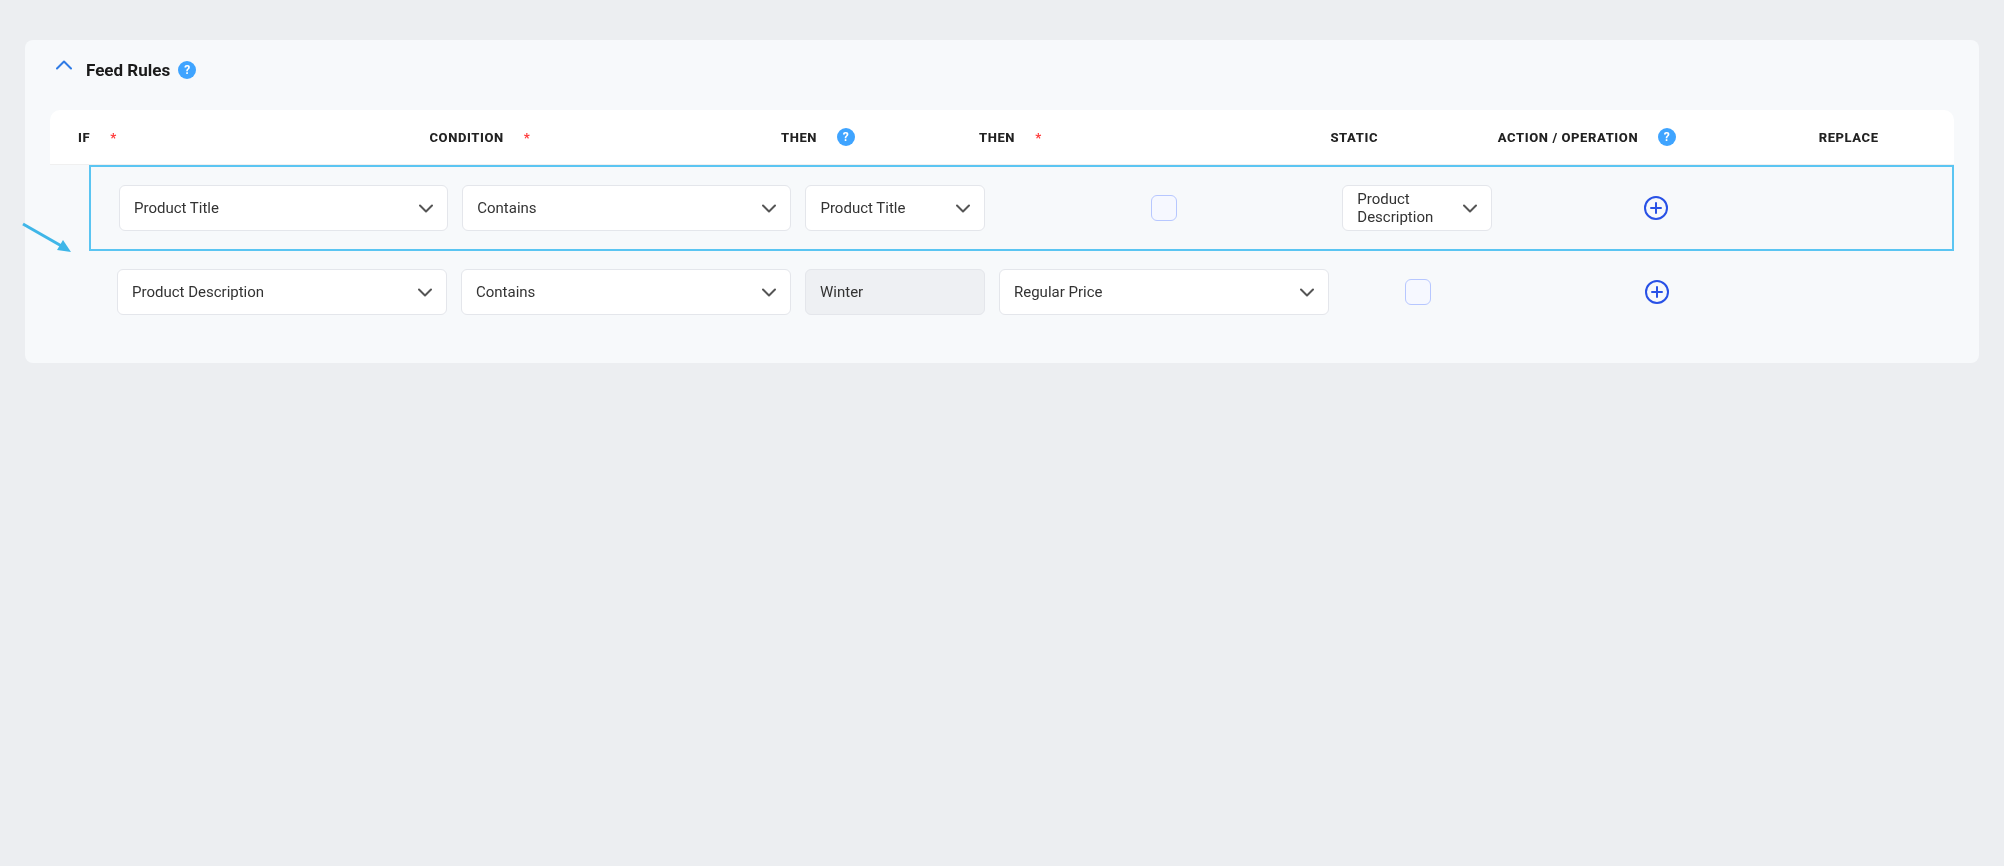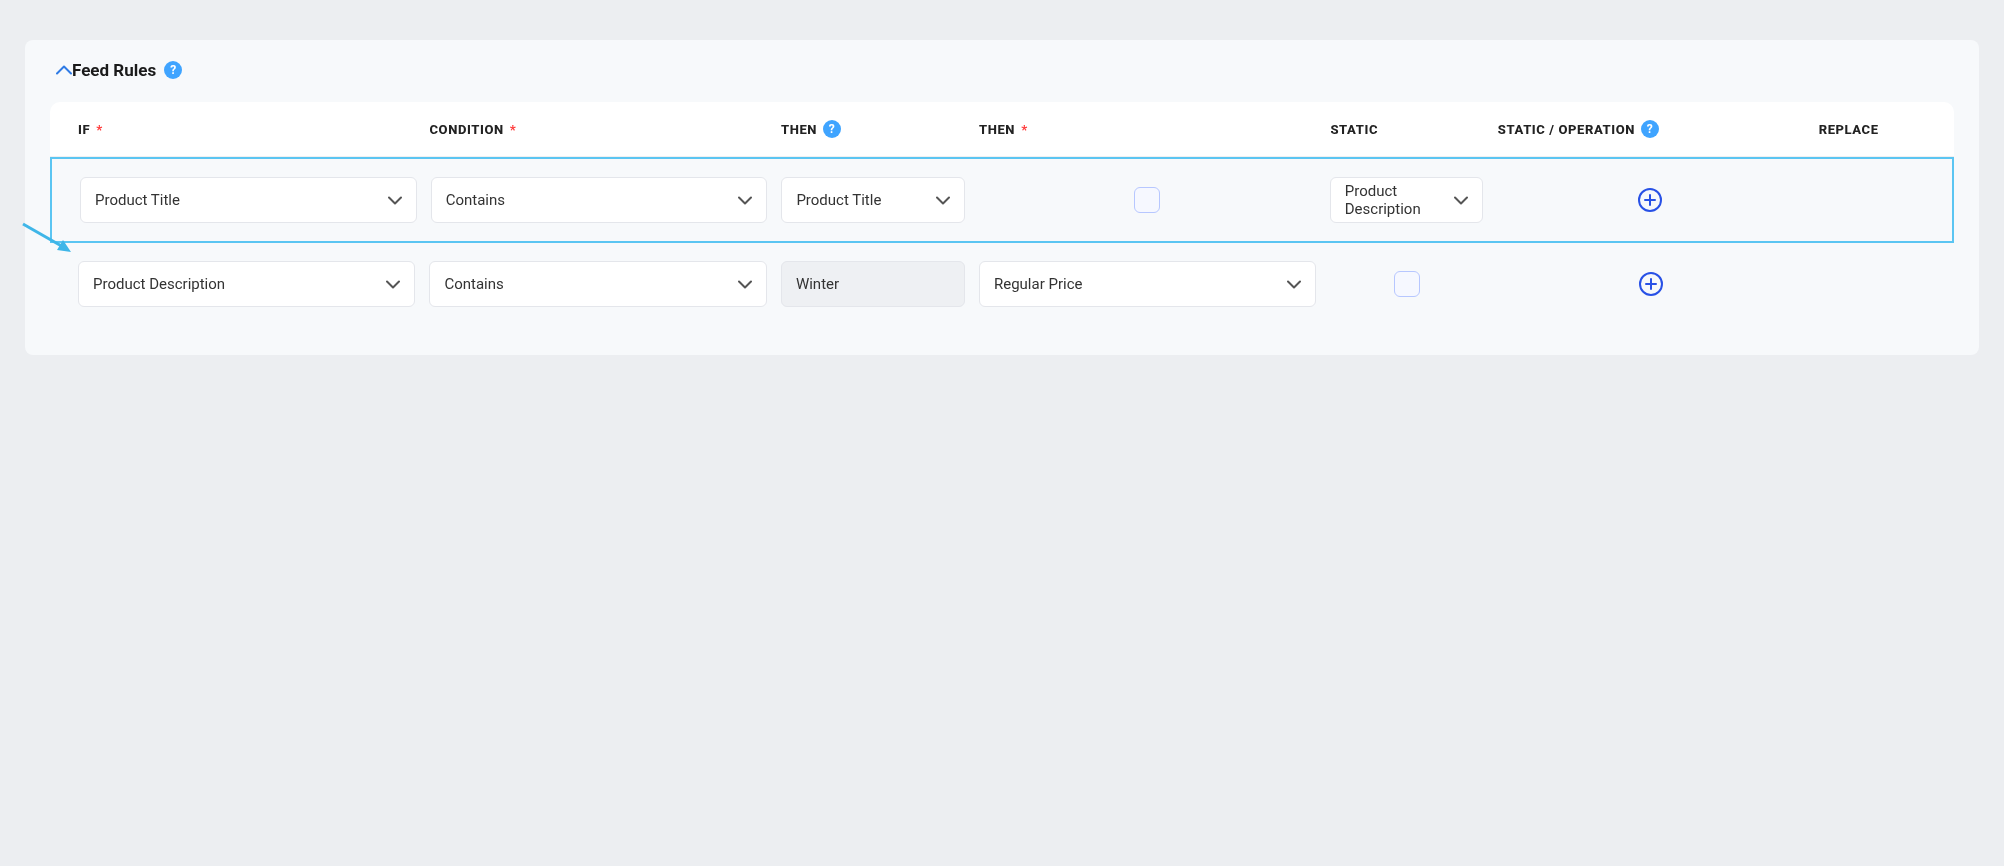--- a/index.html
+++ b/index.html
@@ -18,23 +18,23 @@
 
   .panel {
     background: #f7f9fb;
     border-radius: 8px;
     padding: 20px 25px 30px 25px;
     position: relative;
   }
 
   .panel-header {
     display: flex;
-    align-items: center;
-    gap: 0;
-    margin-bottom: 22px;
+    align-items: flex-start;
+    gap: 14px;
+    margin-bottom: 30px;
     padding-left: 6px;
   }
 
   .chevron-up {
     color: #2f7be5;
     cursor: pointer;
     display: inline-flex;
   }
 
   .panel-title {
@@ -75,40 +75,41 @@
     border-bottom: 1px solid #f0f0f0;
   }
 
   .col-head {
     font-size: 13px;
     font-weight: 800;
     letter-spacing: 0.6px;
     color: #222;
     display: flex;
     align-items: center;
-    gap: 6px;
+    gap: 20px;
   }
 
   .req {
     color: #ff3b3b;
     font-size: 13px;
   }
 
   .rules-body {
     background: #f7f9fb;
     padding: 0;
   }
 
   .rule-row {
     display: grid;
     grid-template-columns: 1.1fr 1.1fr 0.6fr 1.1fr 0.5fr 1fr 0.35fr;
     gap: 14px;
     padding: 18px 28px;
     align-items: center;
     position: relative;
+    margin-left: 39px;
   }
 
   .rule-row.highlighted {
     border: 2.5px solid #5bc5f2;
   }
 
   .select-box {
     display: flex;
     align-items: center;
     justify-content: space-between;
@@ -217,21 +218,21 @@
         <span class="help-badge">?</span>
       </div>
       <div class="col-head">
         <span>THEN</span>
           <span class="req">*</span>
       </div>
       <div class="col-head">
         <span>STATIC</span>
       </div>
       <div class="col-head">
-        <span>STATIC / OPERATION</span>
+        <span>ACTION / OPERATION</span>
         <span class="help-badge">?</span>
       </div>
       <div class="col-head">
         <span>REPLACE</span>
       </div>
     </div>
 
     <div class="rules-body">
 
       <div class="rule-row highlighted">

